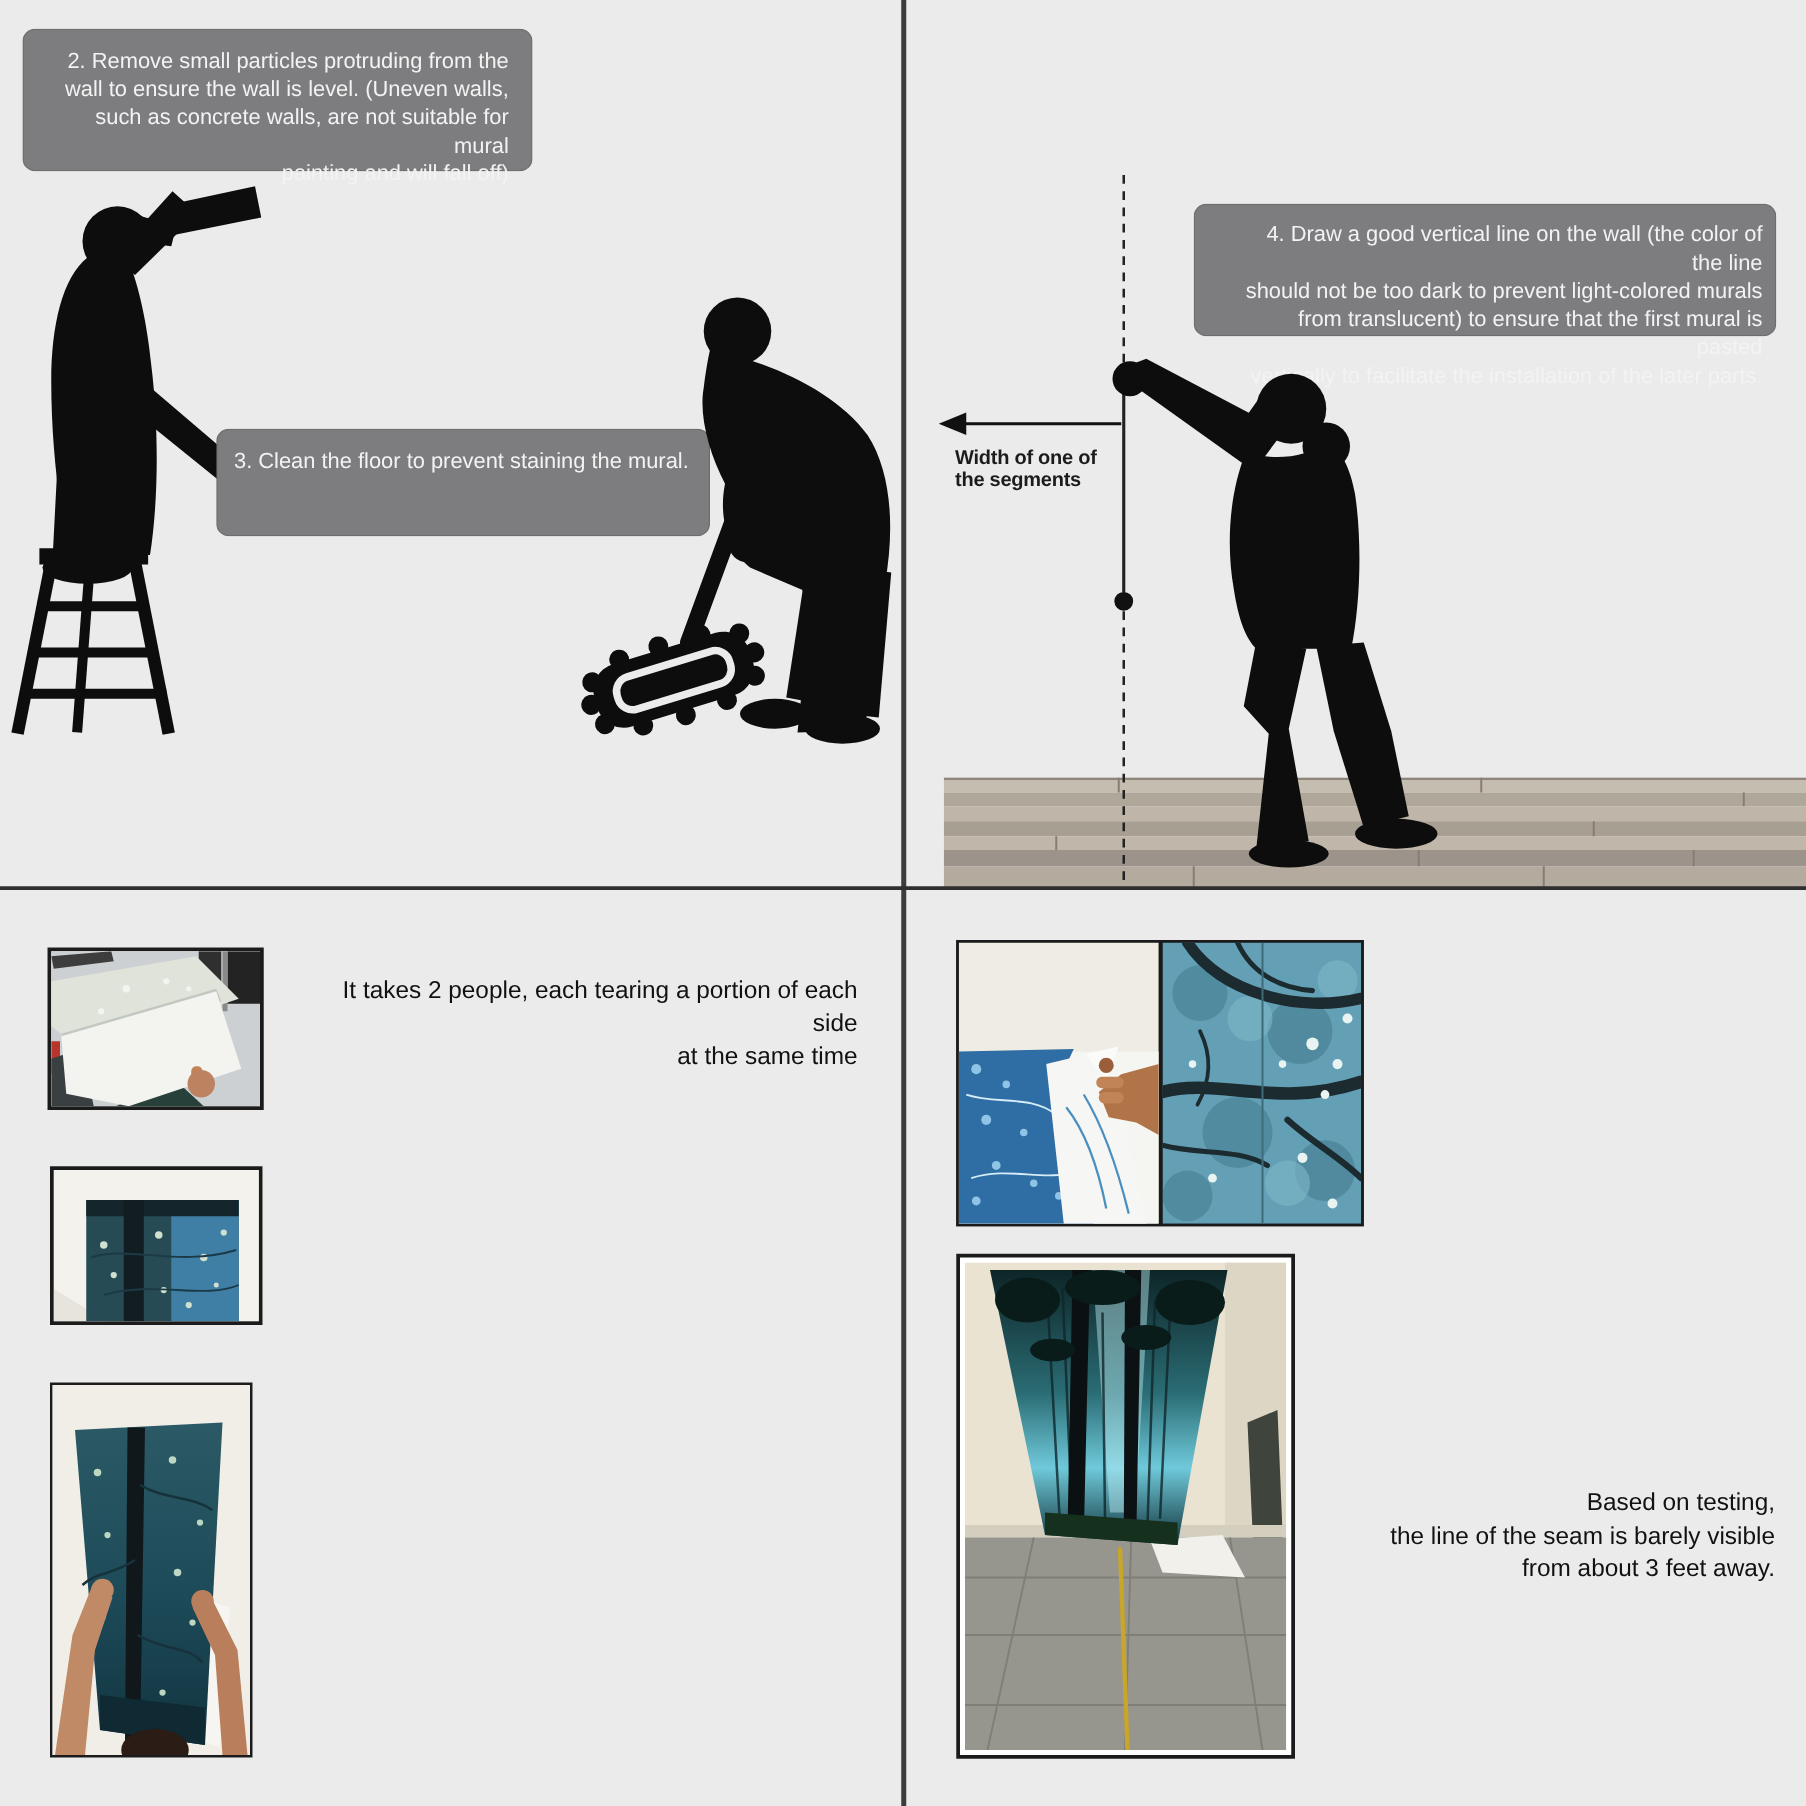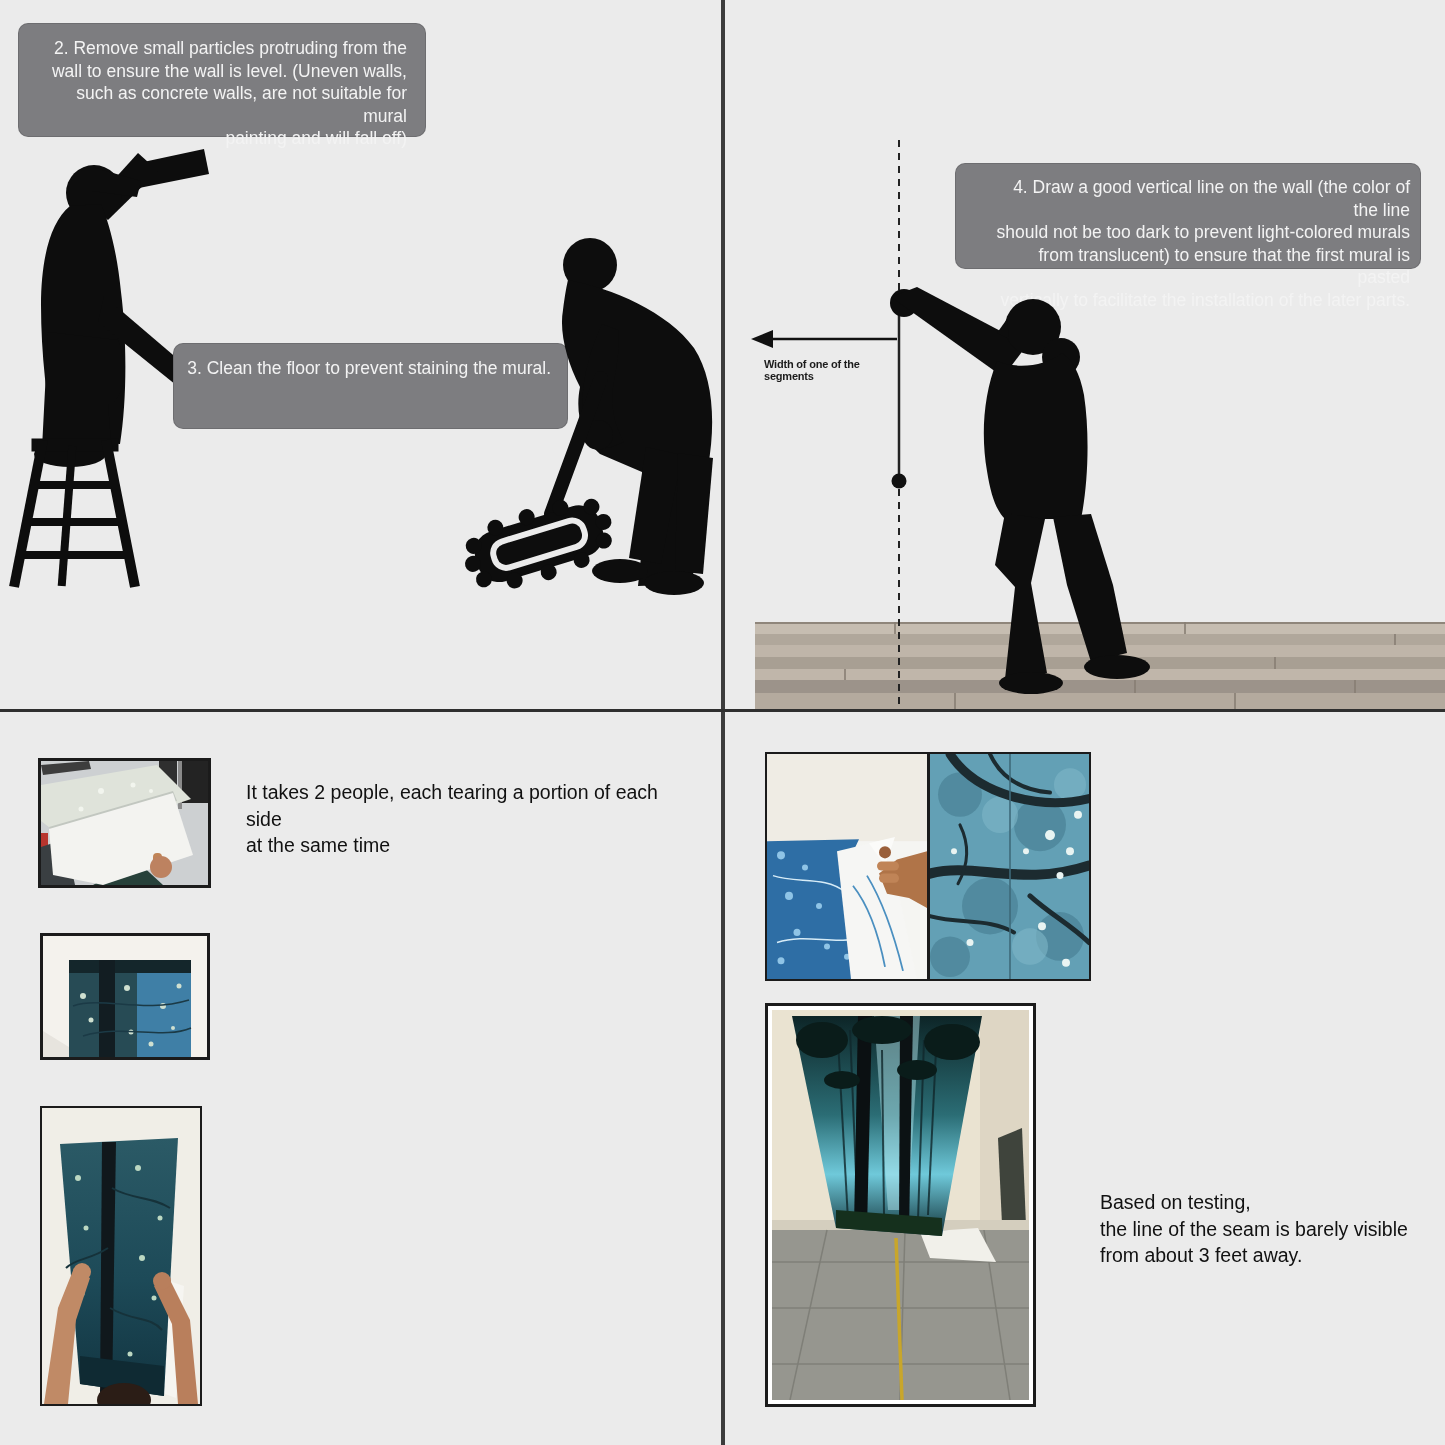--- a/index.html
+++ b/index.html
@@ -16,24 +16,24 @@
   
   .bubble{
     background:#7d7d80;color:#f3f3f3;border-radius:10px;
     font-size:17.5px;line-height:22.5px;white-space:pre-line;
     box-sizing:border-box;border:1px solid rgba(0,0,0,.12);text-align:right;
   }
   #bubble-step2{left:18px;top:23px;width:408px;height:114px;padding:13px 18px 0 24px;}
   #bubble-step3{left:173px;top:343px;width:395px;height:86px;padding:13px 16px 0 8px;}
   #bubble-step4{left:955px;top:163px;width:466px;height:106px;padding:12px 10px 0 28px;}
   
-  #width-label{left:764px;top:358px;width:140px;font-size:11px;font-weight:bold;
+  #width-label{left:764px;top:358px;width:140px;font-size:16px;font-weight:bold;
     letter-spacing:-0.2px;color:#1c1c1c;}
   
-  .caption{white-space:pre-line;color:#111;font-size:19.5px;line-height:26.5px;}
+  .caption{white-space:pre-line;color:#111;font-size:19.5px;line-height:26.5px;text-align:right;}
   #cap-tear{left:246px;top:779px;width:440px;}
   #cap-vertical{left:246px;top:955px;width:420px;}
   #cap-smooth{left:246px;top:1139px;width:445px;}
   #cap-match{left:1136px;top:813px;width:300px;}
   #cap-seam{left:1100px;top:1161px;width:320px;margin-top:28px;}
   
   .photo{box-sizing:border-box;border:3px solid #1b1b1b;background:#fff;}
   .photo svg{display:block;width:100%;height:100%;}
   #photo-peel-backing{left:38px;top:758px;width:173px;height:130px;}
   #photo-stick-vertical{left:40px;top:933px;width:170px;height:127px;}

